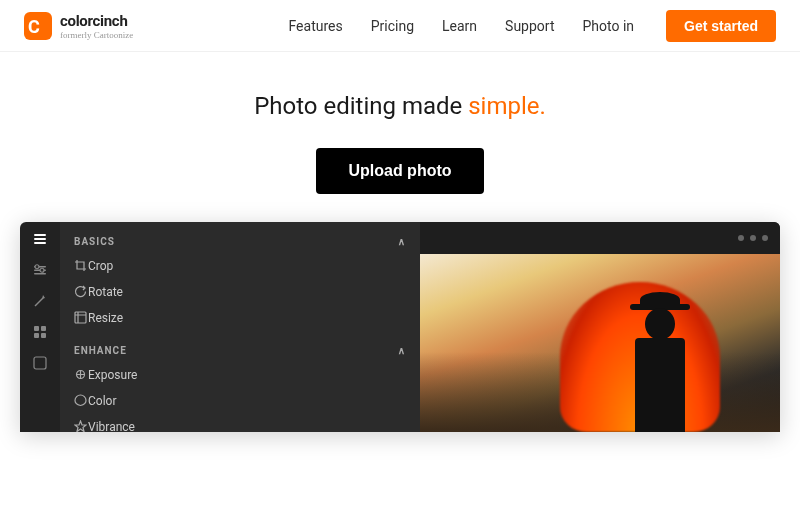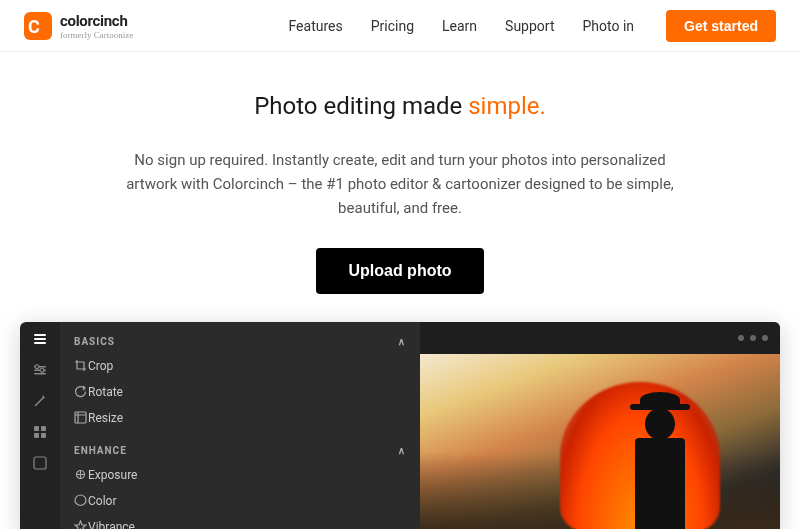--- a/index.html
+++ b/index.html
@@ -138,21 +138,20 @@
     <a class="nav-link">Support</a>
     <a class="signin-link">Photo in</a>
     <button class="get-started-btn">Get started</button>
   </nav>
 </header>
 
 <section class="hero">
   <h1 class="hero-title">
     <span>Photo editing made </span><span class="accent">simple.</span>
   </h1>
-  <p class="hero-desc">No sign up required. Instantly create, edit and turn your photos into personalized artwork with Colorcinch – the #1 photo editor &amp; cartoonizer designed to be simple, beautiful, and free.</p>
   <button class="upload-btn">Upload photo</button>
 </section>
 
 <div style="display:flex; justify-content:center; padding: 0 20px;">
   <div class="app-preview">
 
     <div class="sidebar-icons">
       <div class="sidebar-icon active">
         <svg width="14" height="14" viewBox="0 0 14 14" fill="currentColor">
           <rect x="1" y="2" width="12" height="2" rx="1"></rect>

